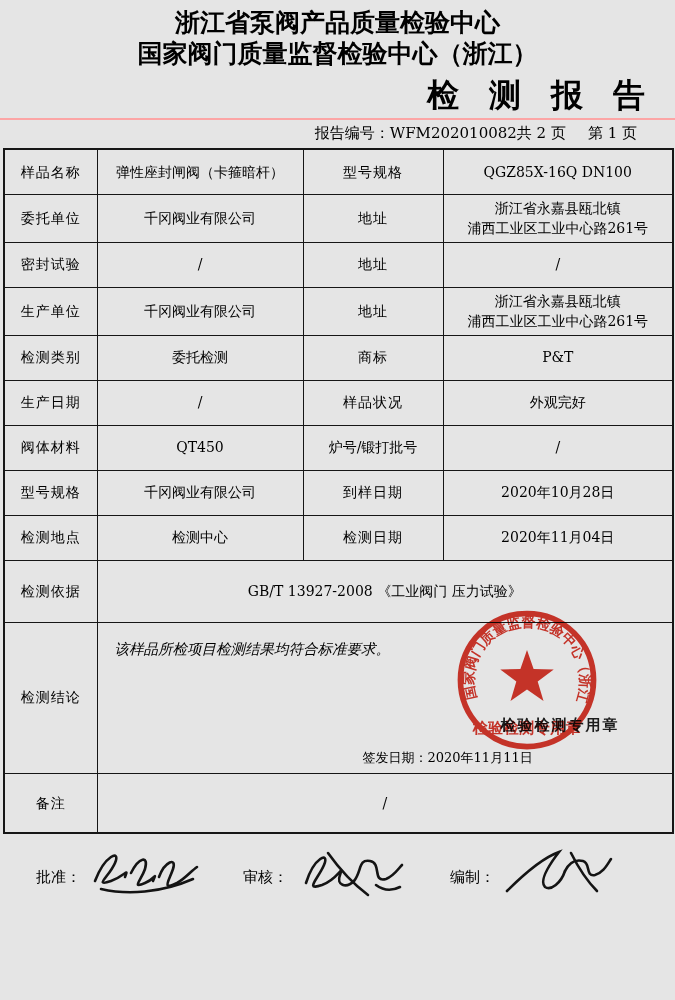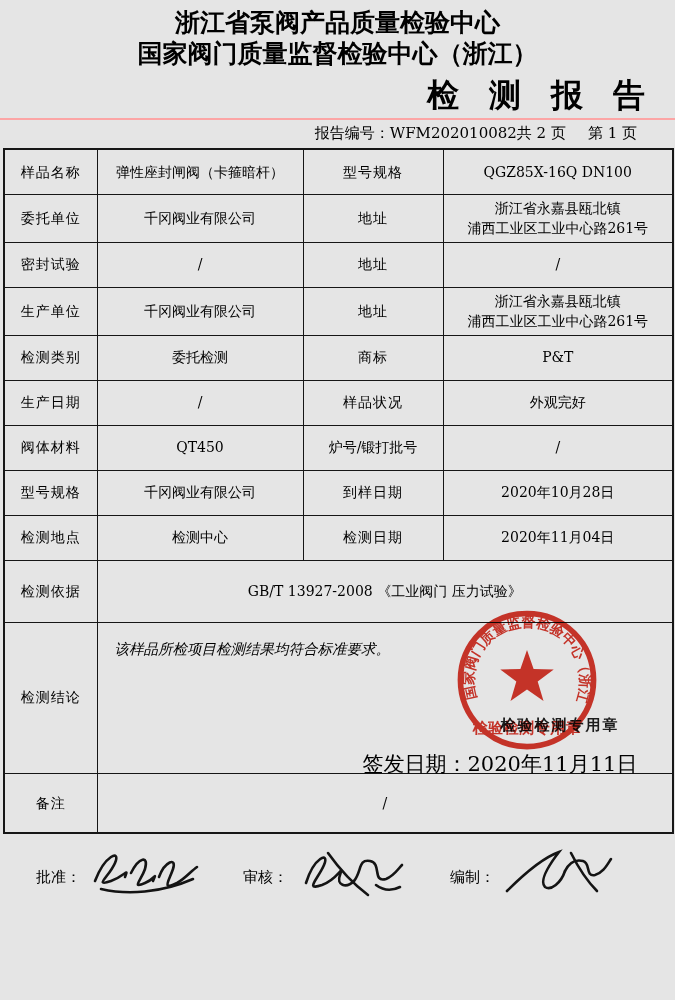--- a/index.html
+++ b/index.html
@@ -40,21 +40,21 @@
   tr.r-s{height:45px;}
   tr.r-m{height:48px;}
   tr.r-basis{height:62px;}
   tr.r-items{height:72px;}
   tr.r-concl{height:146px;}
   tr.r-remark{height:60px;}
   td.cell-items{text-align:left;vertical-align:top;padding:12px 10px 2px 12px;}
   td.cell-concl{padding:0;}
   .concl-wrap{position:relative;width:100%;height:146px;}
   .concl-text{position:absolute;left:12px;top:14px;font-size:14.5px;white-space:nowrap;font-style:italic;}
-  .sign-date{position:absolute;left:260px;top:124px;font-size:21px;white-space:nowrap;}
+  .sign-date{position:absolute;left:260px;top:124px;font-size:13px;white-space:nowrap;}
   .seal-overlay-text{
     position:absolute;left:398px;top:90px;font-size:15px;font-weight:bold;
     letter-spacing:2px;color:#1c1c1c;white-space:nowrap;
   }
   .stamp{
     position:absolute;left:349px;top:-20px;width:150px;height:150px;
     mix-blend-mode:multiply;opacity:.93;
   }
 
   

